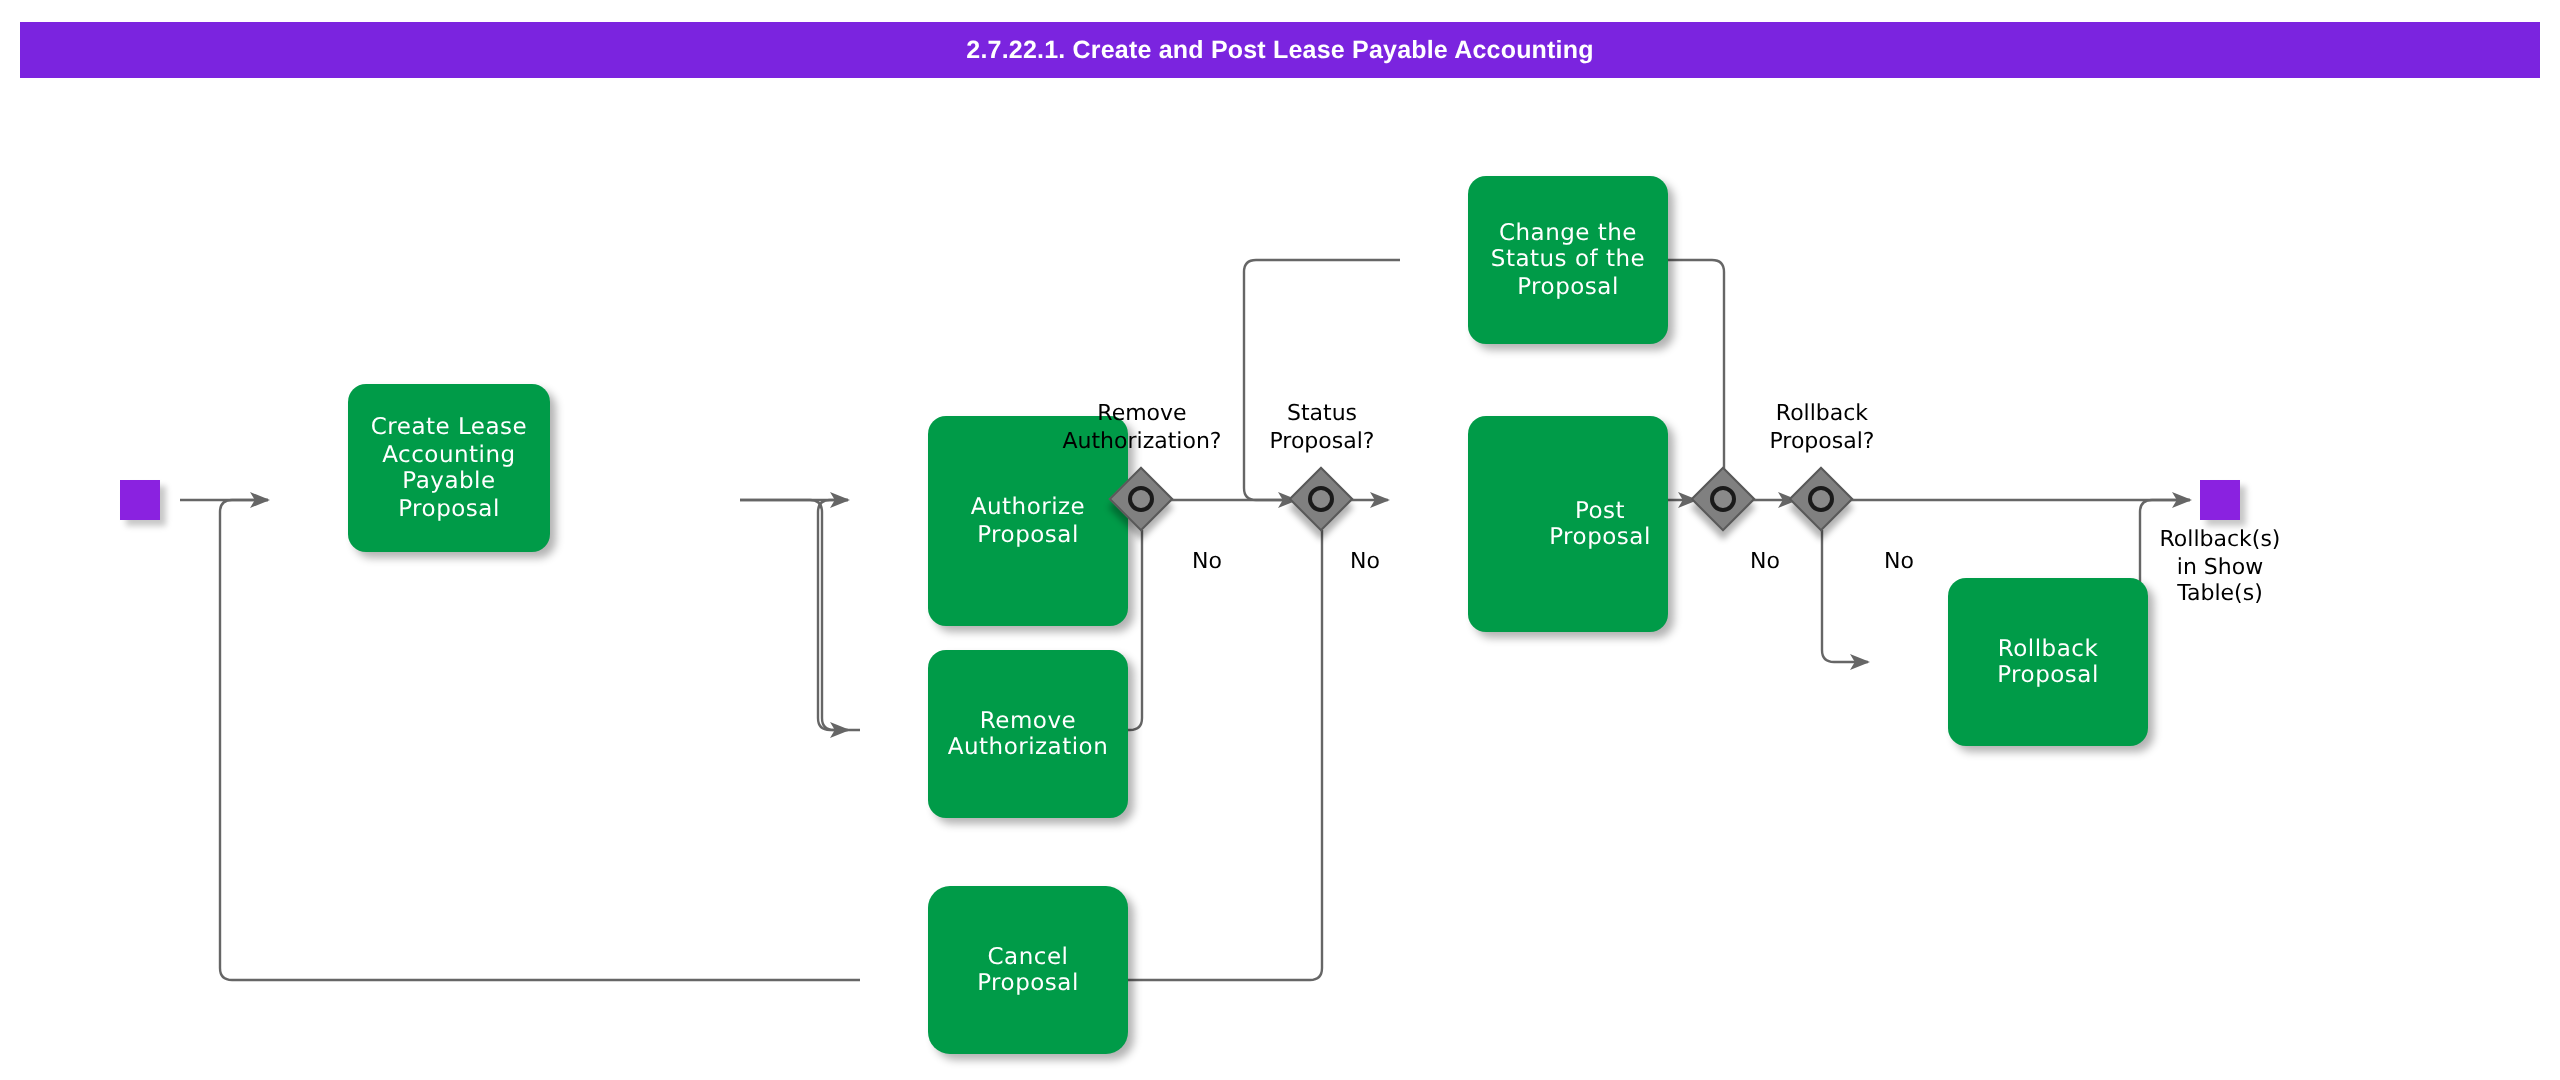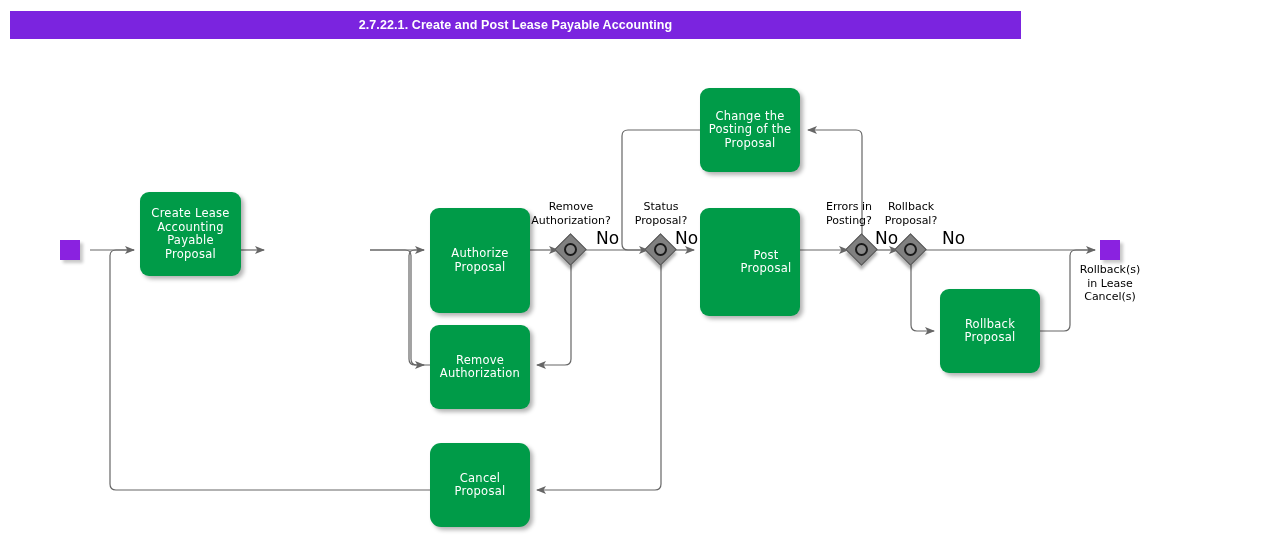--- a/index.html
+++ b/index.html
@@ -13,21 +13,21 @@
     position: relative;
     overflow: hidden;
     font-family: "DejaVu Sans", sans-serif;
   }
 
   
   #title-bar {
     position: absolute;
     left: 10px;
     top: 11px;
-    width: 1011px;
+    width: 1260px;
     height: 28px;
     background: #7B24DF;
     display: flex;
     align-items: center;
     justify-content: center;
   }
   #title-bar .title-text {
     color: #ffffff;
     font-family: "Liberation Sans", sans-serif;
     font-size: 12.5px;
@@ -56,20 +56,21 @@
   .task {
     position: absolute;
     box-sizing: border-box;
     background: #009B48;
     border-radius: 9px;
     box-shadow: 3px 3px 4px rgba(0,0,0,0.30);
     display: flex;
     align-items: center;
     justify-content: center;
     text-align: center;
+    margin-left: 34px;
   }
   .task .task-label {
     color: #ffffff;
     font-family: "DejaVu Sans", sans-serif;
     font-size: 11.5px;
     line-height: 13.5px;
     letter-spacing: .25px;
     padding: 0 6px;
   }
 
@@ -127,23 +128,24 @@
     line-height: 13.5px;
     text-align: center;
     white-space: nowrap;
   }
 
   
   .edge-label {
     position: absolute;
     color: #000000;
     font-family: "DejaVu Sans", sans-serif;
-    font-size: 17px;
+    font-size: 11px;
     line-height: 13px;
     white-space: nowrap;
+    margin-top: 42px;
   }
 </style>
 </head>
 <body>
 
 <div id="title-bar">
   <span class="title-text">2.7.22.1. Create and Post Lease Payable Accounting</span>
 </div>
 
 <div id="diagram">
@@ -239,21 +241,21 @@
 
   <div class="task" style="left:430px; top:443px; width:100px; height:84px;border-radius:11px;">
     <div class="task-label">
       <div>Cancel Proposal</div>
     </div>
   </div>
 
   <div class="task" style="left:700px; top:88px; width:100px; height:84px;">
     <div class="task-label">
       <div>Change the</div>
-      <div>Posting of the</div>
+      <div>Status of the</div>
       <div>Proposal</div>
     </div>
   </div>
 
   <div class="task" style="left:700px; top:208px; width:100px; height:108px;padding-left:32px;">
     <div class="task-label">
       <div>Post Proposal</div>
     </div>
   </div>
 
@@ -281,36 +283,32 @@
   <div class="gateway-label" style="left:605px; top:200px; width:112px;">
     <div>Status</div>
     <div>Proposal?</div>
   </div>
   <div class="edge-label" style="left:675px; top:232px;">No</div>
 
   <div class="gateway" style="left:847px; top:235px;">
     <div class="diamond"></div>
     <div class="ring"></div>
   </div>
-  <div class="gateway-label" style="left:794px; top:200px; width:110px;">
-    <div>Errors in</div>
-    <div>Posting?</div>
-  </div>
   <div class="edge-label" style="left:875px; top:232px;">No</div>
 
   <div class="gateway" style="left:896px; top:235px;">
     <div class="diamond"></div>
     <div class="ring"></div>
   </div>
   <div class="gateway-label" style="left:855px; top:200px; width:112px;">
     <div>Rollback</div>
     <div>Proposal?</div>
   </div>
   <div class="edge-label" style="left:942px; top:232px;">No</div>
 
   <div class="event" style="left:1100px; top:240px;"></div>
   <div class="event-label" style="left:1060px; top:263px; width:100px;">
     <div>Rollback(s)</div>
-    <div>in Lease</div>
-    <div>Cancel(s)</div>
+    <div>in Show</div>
+    <div>Table(s)</div>
   </div>
 
 </div>
 
 </body></html>

